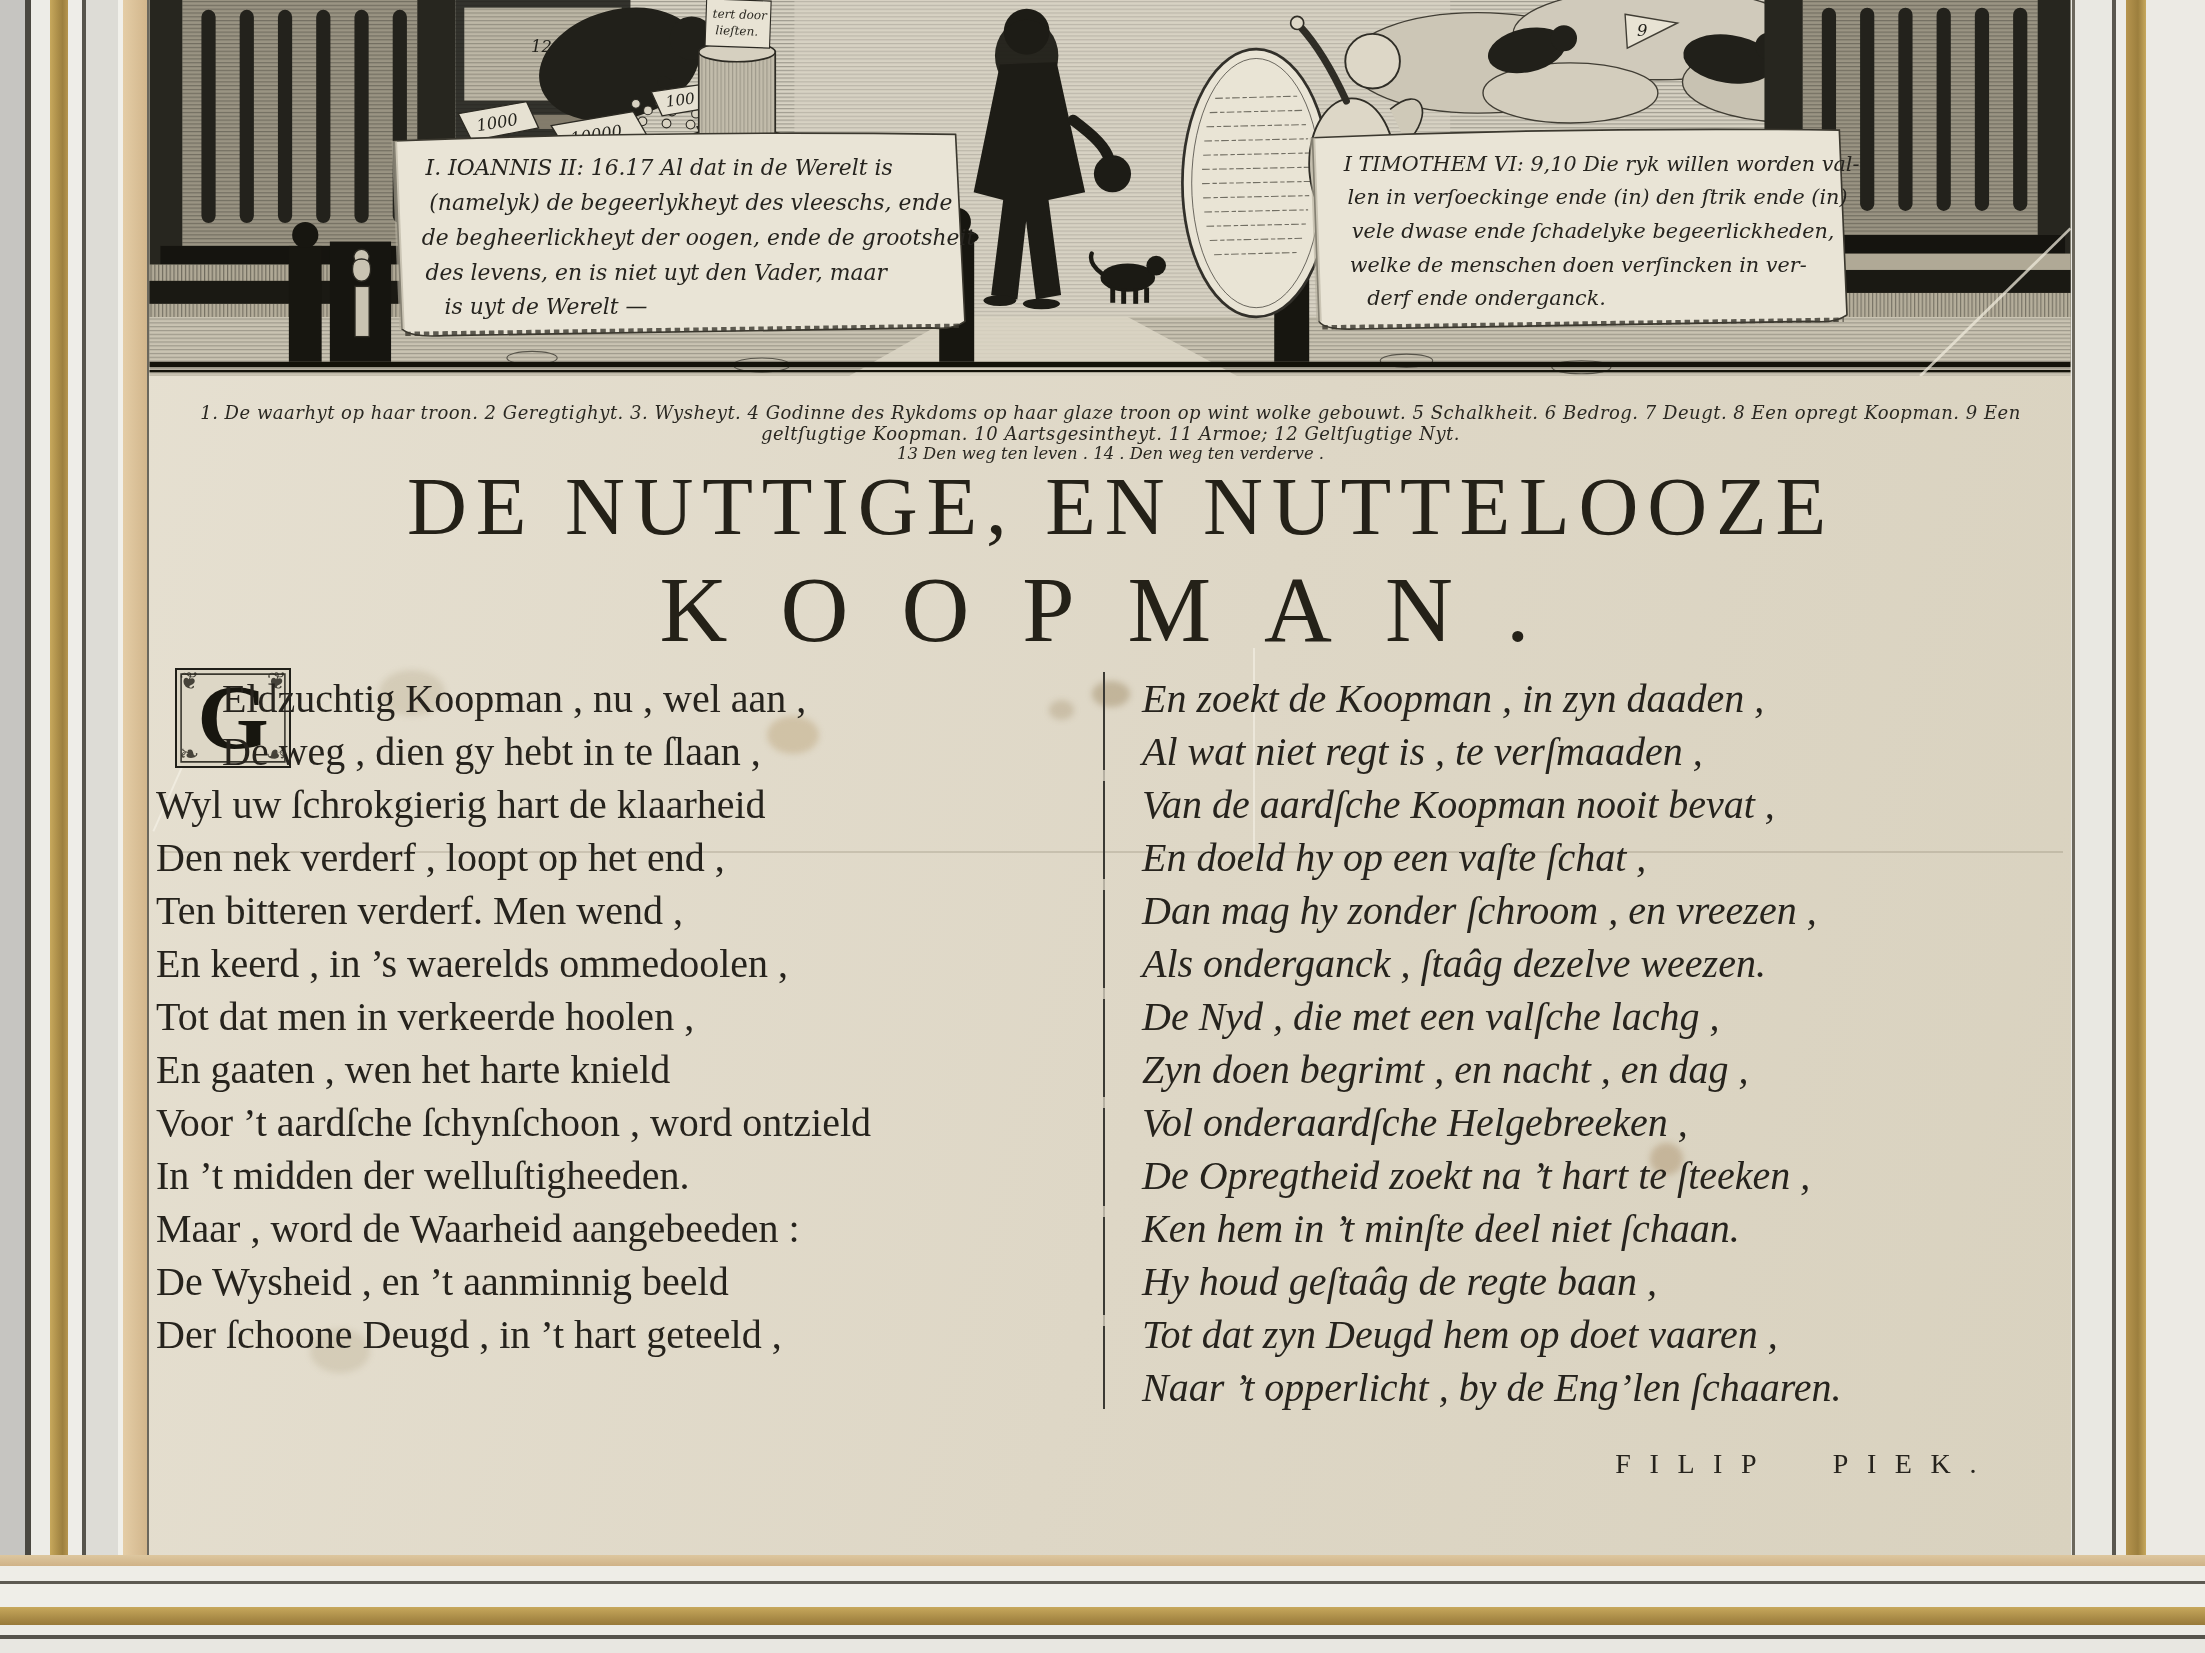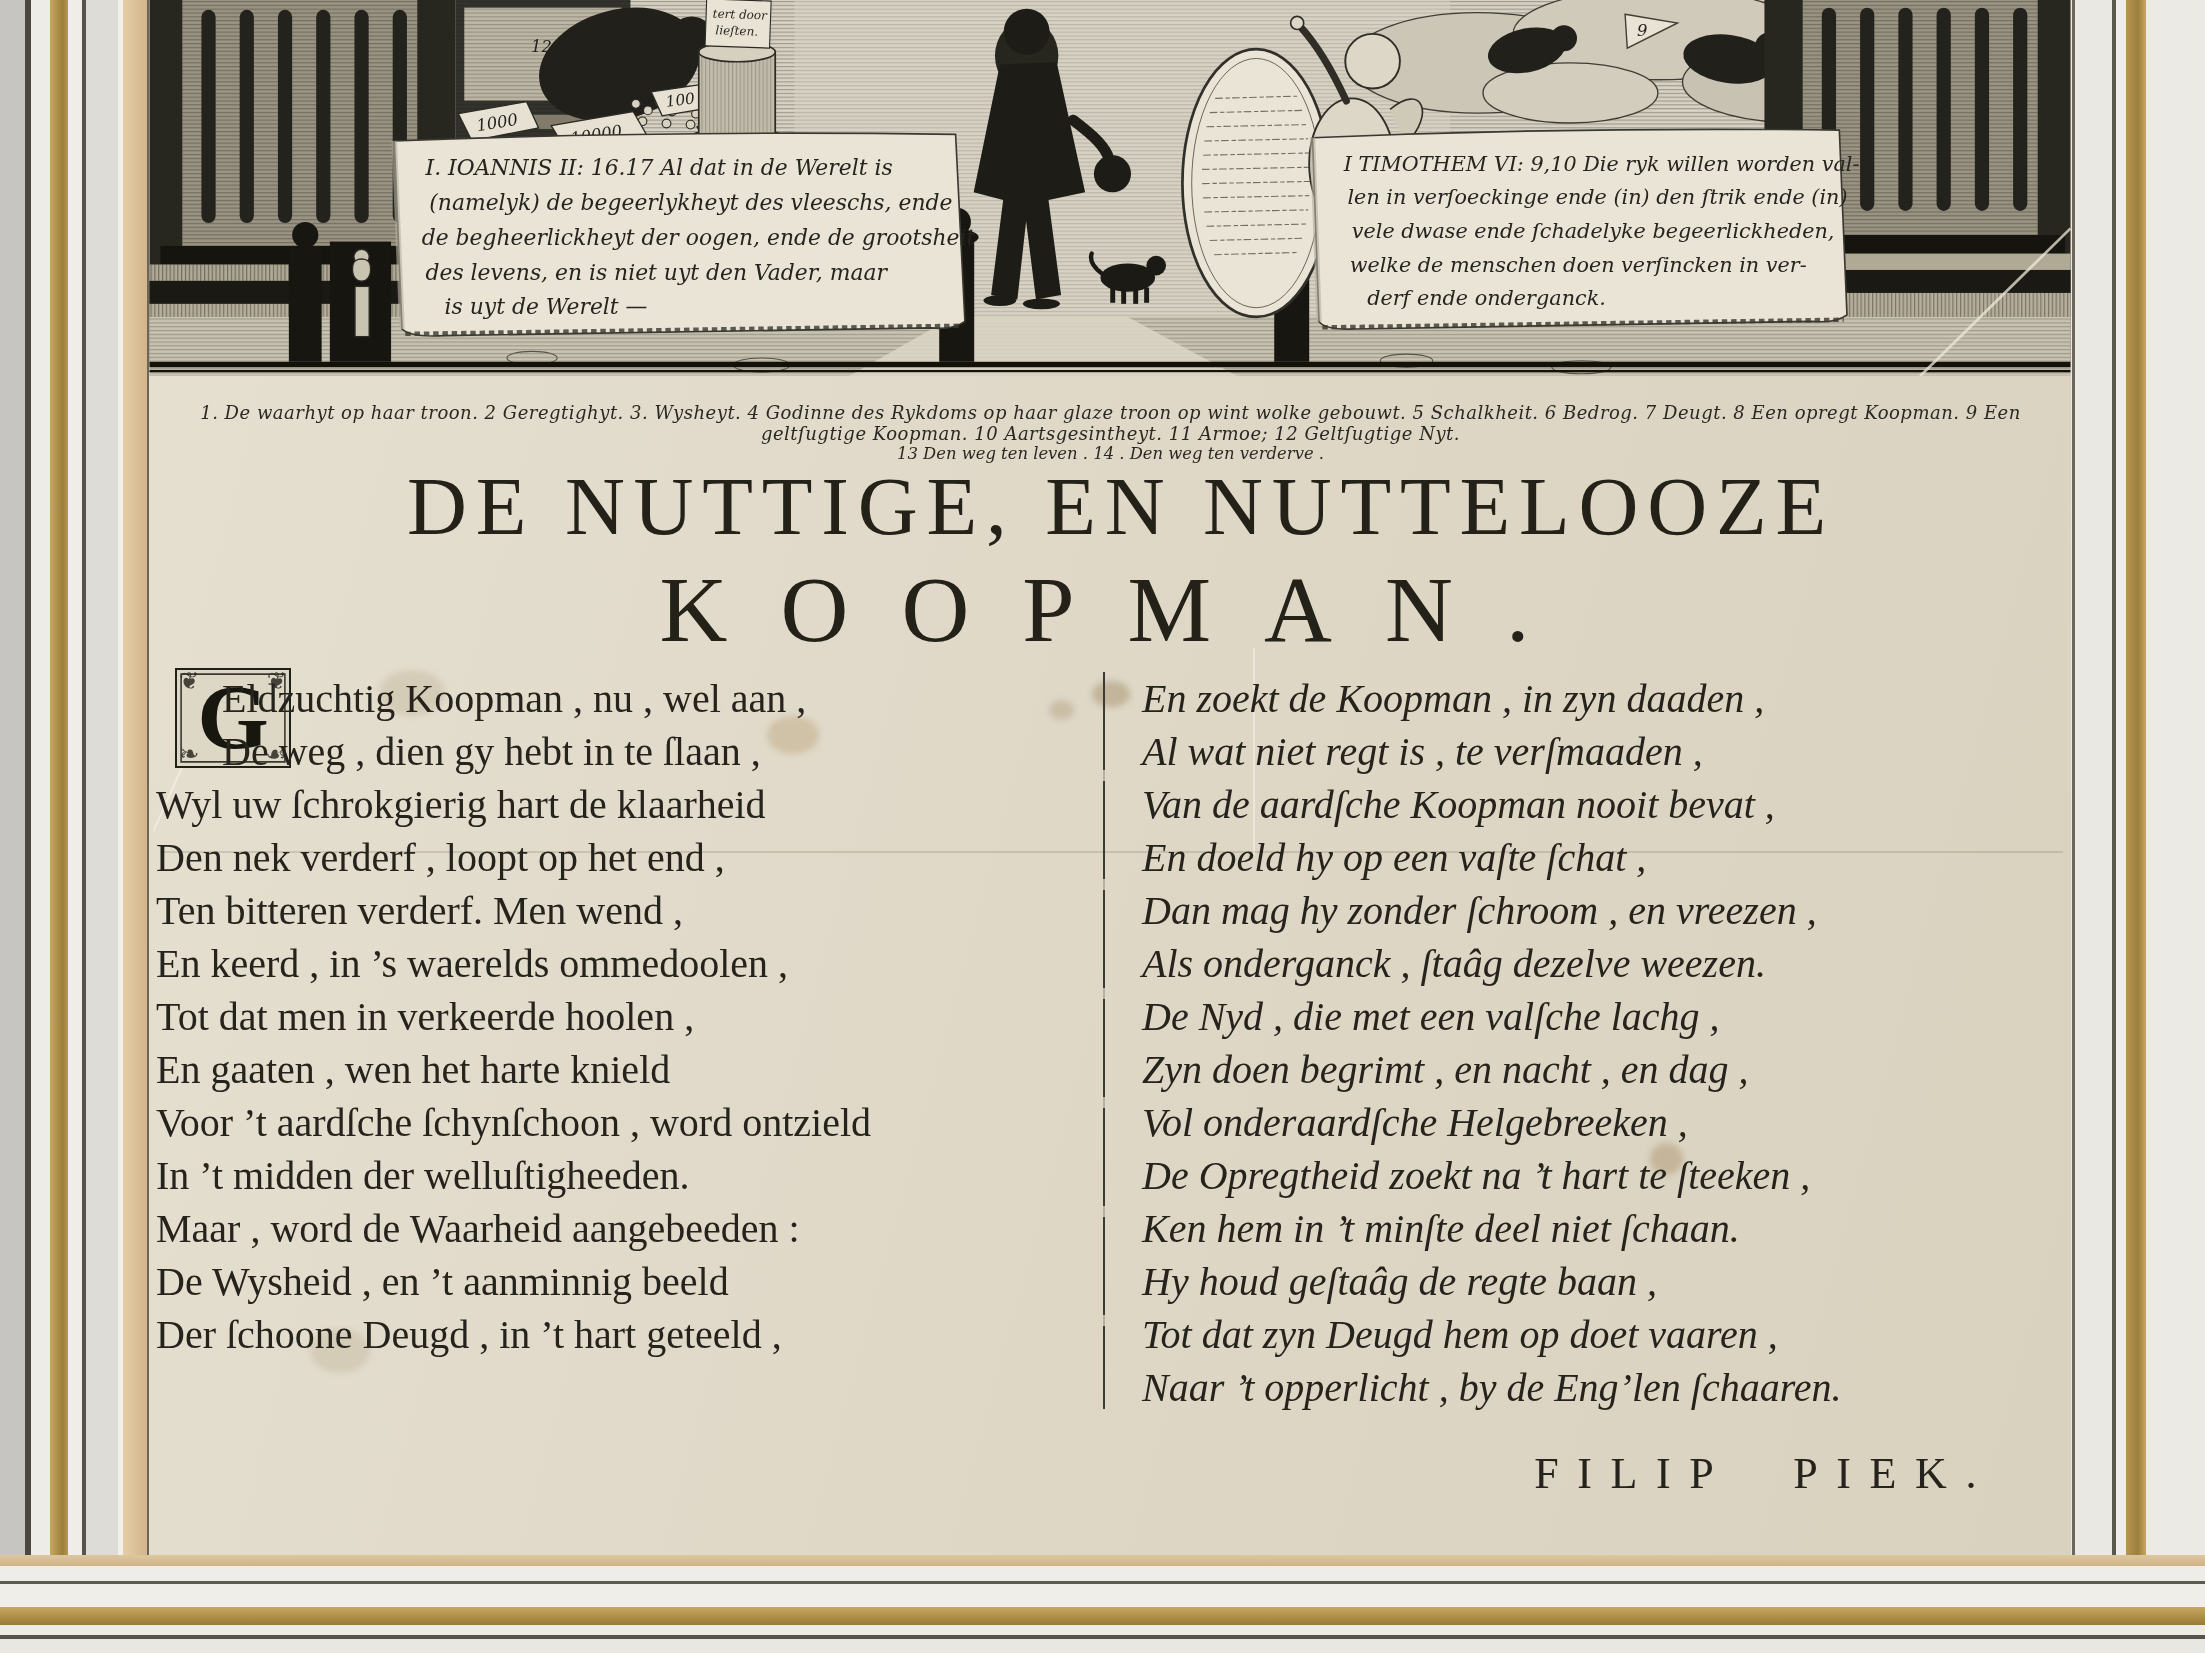--- a/index.html
+++ b/index.html
@@ -53,21 +53,21 @@
   .pline.indent{margin-left:66px;}
   #dropcap{position:absolute;left:175px;top:668px;width:116px;height:100px;
            background:#ddd7c6;border:2.2px solid #201f19;box-sizing:border-box;
            box-shadow:inset 0 0 0 3.3px #ddd7c6, inset 0 0 0 4.9px #3a382f;
            text-align:center;overflow:hidden;}
   #dropcap .g{font-size:92px;line-height:94px;color:#17160f;font-weight:bold;}
   #dropcap .orn{position:absolute;color:#2c2a22;font-size:24px;opacity:.85;}
   #divider{position:absolute;left:1103px;top:672px;width:2.2px;height:737px;
            background:repeating-linear-gradient(180deg,#3b3a34 0 98px,rgba(59,58,52,.25) 98px 109px);}
   #signature{position:absolute;left:1142px;top:1448px;width:853px;text-align:right;
-             color:#26231d;font-size:44px;letter-spacing:18.6px;word-spacing:33px;}
+             color:#26231d;font-size:28px;letter-spacing:18.6px;word-spacing:33px;}
   svg text{font-family:"DejaVu Serif",serif;}
 </style>
 </head>
 <body>
 
 <div id="stage">
 
   <div class="band wall"></div>
   <div class="band l1"></div>
   <div class="band l2"></div>

